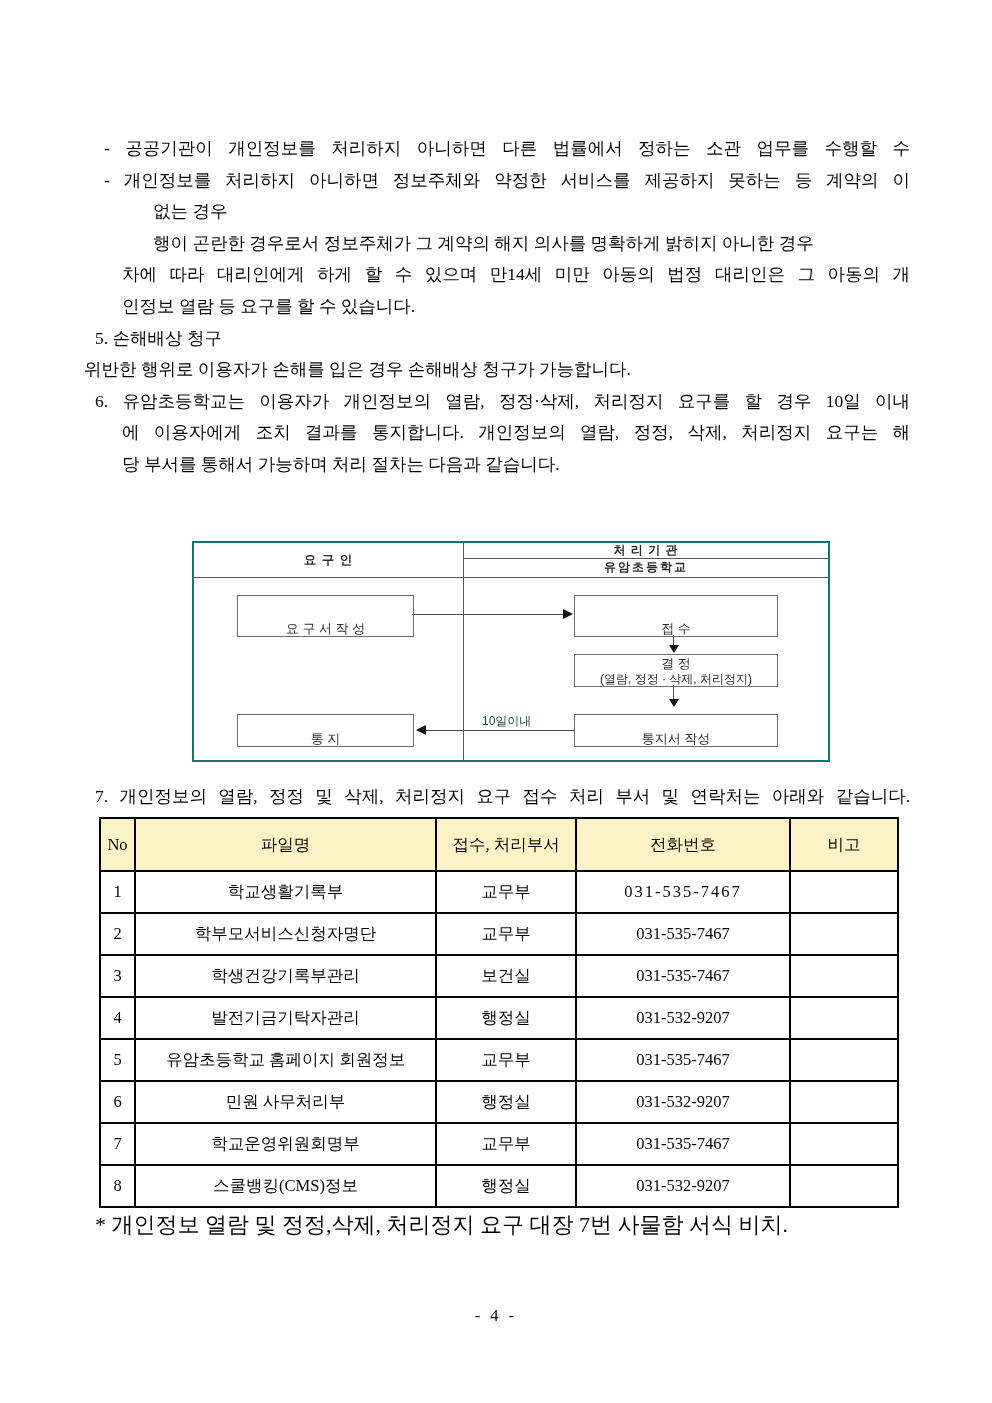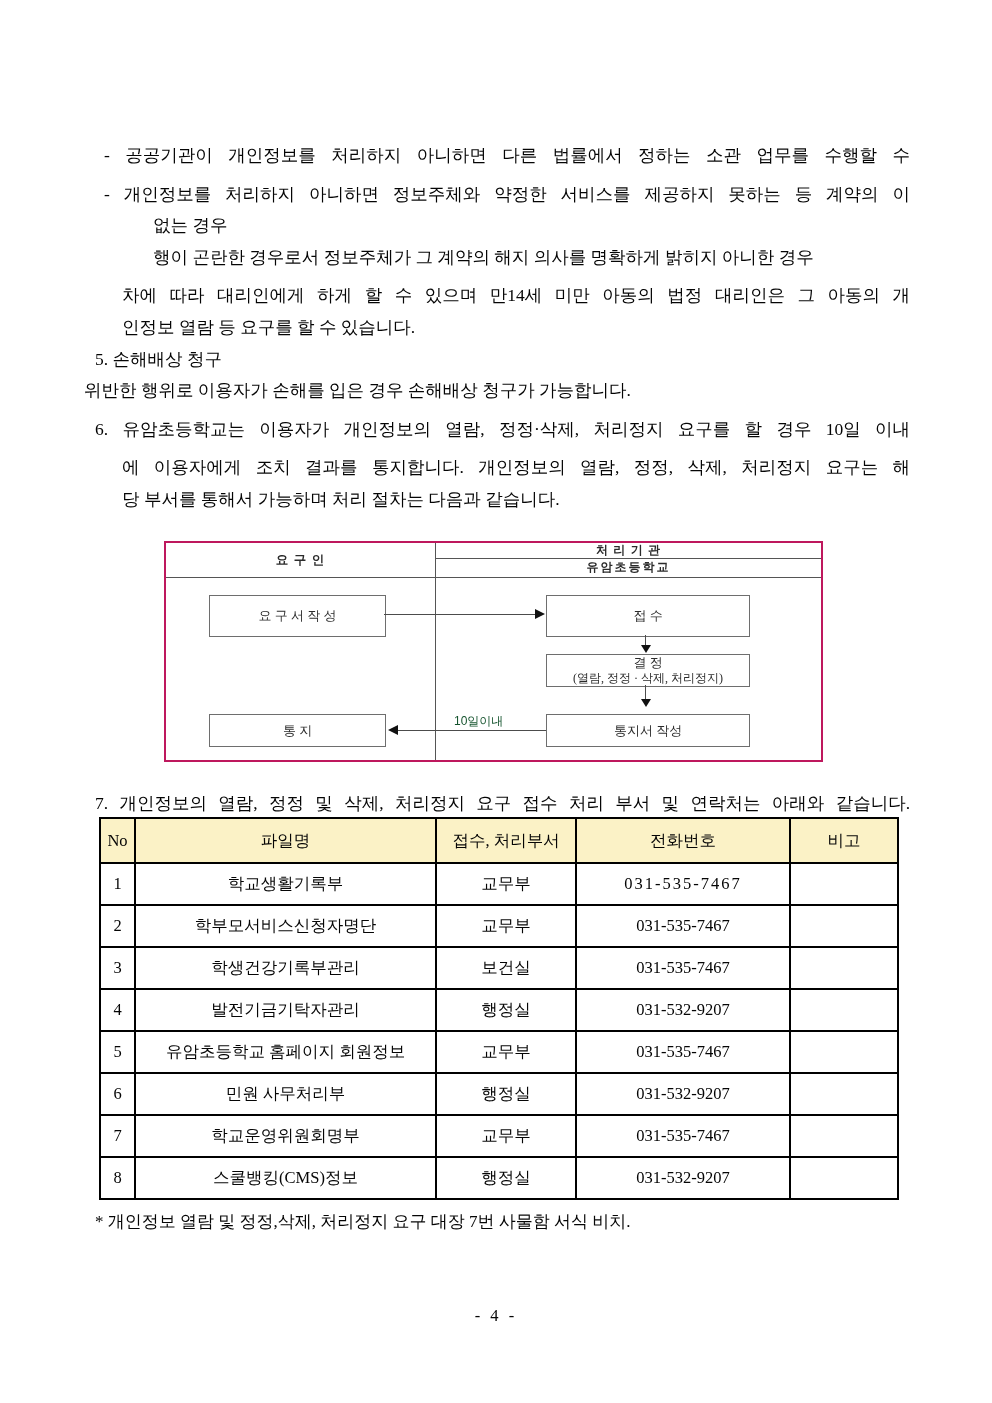--- a/index.html
+++ b/index.html
@@ -1,56 +1,56 @@
 <!DOCTYPE html>
 <html style="--hdr-bg: #fbf2c6;"><head>
 <meta charset="utf-8">
 <style>
   html,body{margin:0;padding:0;background:#e8e8e8;}
   #page{position:relative;width:992px;height:1403px;background:#ffffff;margin:0 auto;overflow:hidden;
         font-family:"Liberation Serif","DejaVu Serif",serif;color:#000;}
   
   #textblock{position:absolute;left:84px;top:133px;width:826px;}
   .line{font-size:17.5px;line-height:31.6px;white-space:normal;color:#050505;}
-  .j{text-align:justify;text-align-last:justify;margin-top:7px;}
+  .j{text-align:justify;text-align-last:justify;}
   .pl-dash{padding-left:20px;}
   .pl-dashcont{padding-left:69px;}
   .pl-num{padding-left:11px;}
   .pl-numcont{padding-left:38px;}
   .pl-para1{padding-left:17px;}
   .pl-para2{padding-left:0;}
   
-  #flowchart{position:absolute;left:164px;top:541px;width:634px;height:217px;border:2px solid #be185d;
-             font-family:"Liberation Sans","DejaVu Sans",sans-serif;color:#222;padding-left:21px;}
+  #flowchart{position:absolute;left:192px;top:541px;width:634px;height:217px;border:2px solid #0f766e;
+             font-family:"Liberation Sans","DejaVu Sans",sans-serif;color:#222;}
   .fc-abs{position:absolute;}
   .fc-vline{position:absolute;background:#555;width:1px;}
   .fc-hline{position:absolute;background:#555;height:1px;}
   .fc-label{position:absolute;display:flex;align-items:center;justify-content:center;
             font-size:12.5px;font-weight:bold;color:#2b2b2b;letter-spacing:1px;}
   .fc-box{position:absolute;border:1px solid #6e6e6e;background:#fff;display:flex;flex-direction:column;
-          align-items:center;justify-content:center;font-size:13px;color:#2b2b2b;text-align:center;line-height:14px;font-family:Liberation Serif, serif;}
+          align-items:center;justify-content:flex-end;font-size:13px;color:#2b2b2b;text-align:center;line-height:14px;}
   .fc-box .sub{font-size:12px;margin-top:1px;}
   .fc-line{position:absolute;background:#4c4c4c;}
   .head-right{width:0;height:0;border-top:5px solid transparent;border-bottom:5px solid transparent;border-left:10px solid #111;}
   .head-left{width:0;height:0;border-top:5px solid transparent;border-bottom:5px solid transparent;border-right:10px solid #111;}
   .head-down{width:0;height:0;border-left:5px solid transparent;border-right:5px solid transparent;border-top:8px solid #111;}
   .fc-arrowlabel{position:absolute;font-size:12px;color:#14532d;font-weight:normal;}
   
   #item7{position:absolute;left:84px;top:781px;width:826px;}
   
   #filetable{position:absolute;left:99px;top:817px;border-collapse:collapse;table-layout:fixed;width:798px;}
   #filetable th,#filetable td{border:2px solid #000;text-align:center;vertical-align:middle;
         font-size:16.5px;font-weight:normal;padding:0;overflow:hidden;color:#050505;}
-  #filetable thead tr{height:45px;}
+  #filetable thead tr{height:53px;}
   #filetable tbody tr{height:42px;}
   #filetable thead th{background:var(--hdr-bg,#fbf2c6);}
   #filetable tbody tr:first-child td.phone{letter-spacing:2px;}
   .col-no{width:35px;}.col-file{width:301px;}.col-dept{width:140px;}.col-phone{width:214px;}.col-note{width:108px;}
   
-  #footnote{position:absolute;left:95px;top:1210px;width:820px;font-size:17px;color:#050505;}
+  #footnote{position:absolute;left:95px;top:1210px;width:820px;font-size:22px;color:#050505;}
   #pagenum{position:absolute;left:0;top:1306px;width:100%;text-align:center;font-size:16.5px;color:#050505;letter-spacing:3px;}
 </style>
 </head>
 <body>
 
 <div id="page">
 
   <div id="textblock">
     <div class="line j pl-dash">- 공공기관이 개인정보를 처리하지 아니하면 다른 법률에서 정하는 소관 업무를 수행할 수</div>
     <div class="line j pl-dash">- 개인정보를 처리하지 아니하면 정보주체와 약정한 서비스를 제공하지 못하는 등 계약의 이</div>

